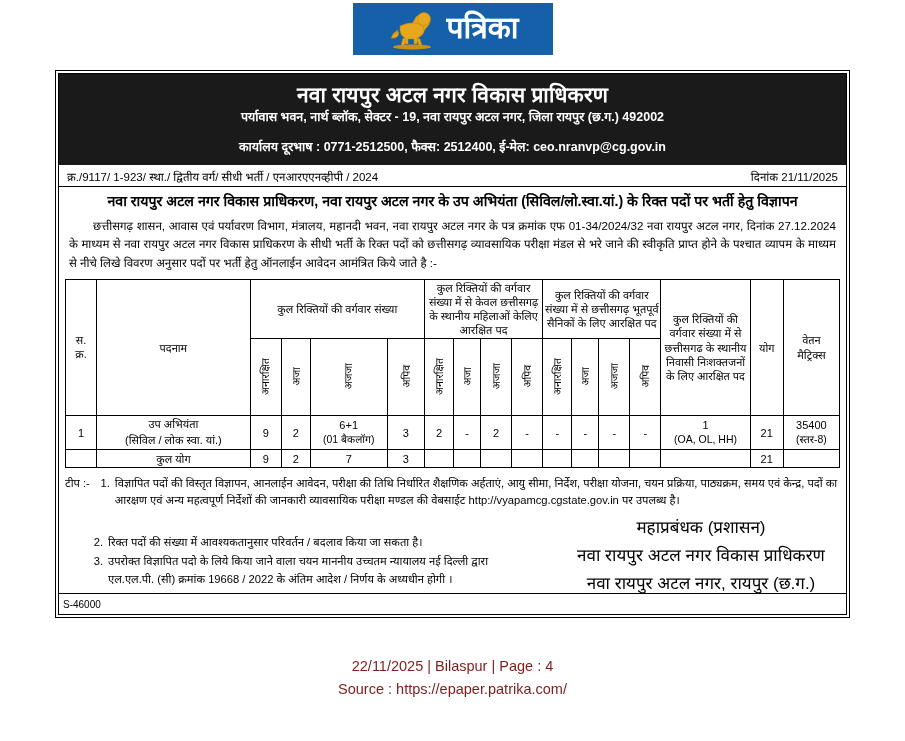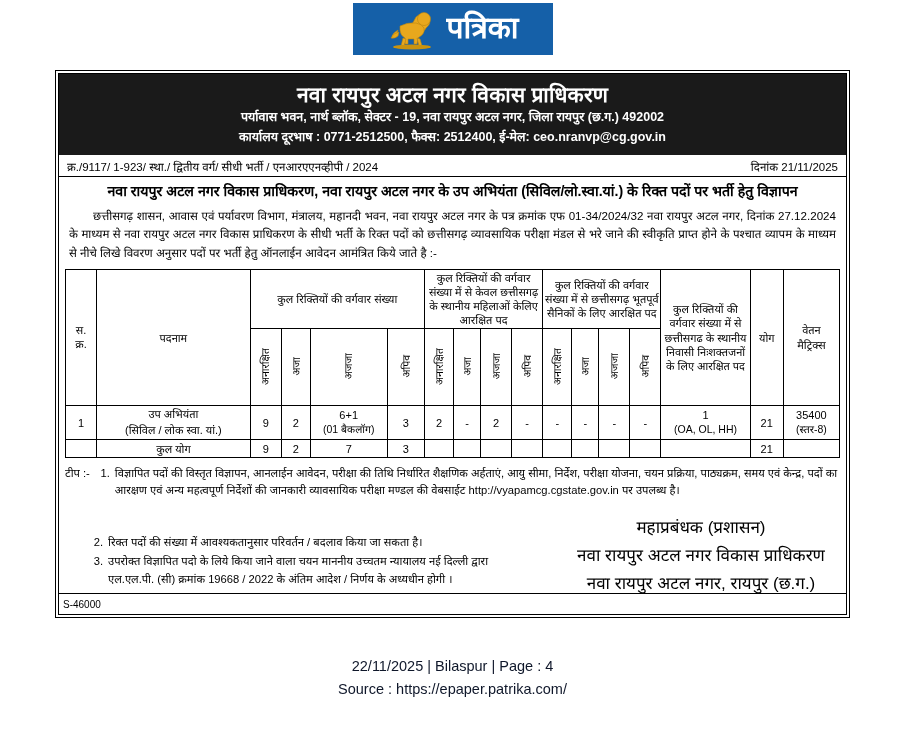--- a/index.html
+++ b/index.html
@@ -88,20 +88,21 @@
   }
   .org-addr1 {
     font-size: 12.5px;
     line-height: 1.55;
     font-weight: bold;
   }
   .org-addr2 {
     font-size: 12.5px;
     line-height: 1.5;
     font-weight: bold;
+    margin-top: 10px;
   }
 
   
   .ref-row {
     display: flex;
     justify-content: space-between;
     align-items: baseline;
     font-size: 11.5px;
     padding: 4px 8px 2px 8px;
     border-bottom: 1px solid #000;
@@ -245,21 +246,21 @@
     border-top: 1px solid #000;
   }
 
   
   .footer {
     position: absolute;
     left: 0;
     top: 655px;
     width: 905px;
     text-align: center;
-    color: #0f172a;
+    color: #7f1d1d;
     font-size: 14.5px;
     line-height: 1.6;
     font-weight: normal;
   }
 </style>
 </head>
 <body>
 
 <div class="masthead">
   <div class="logo-box">

